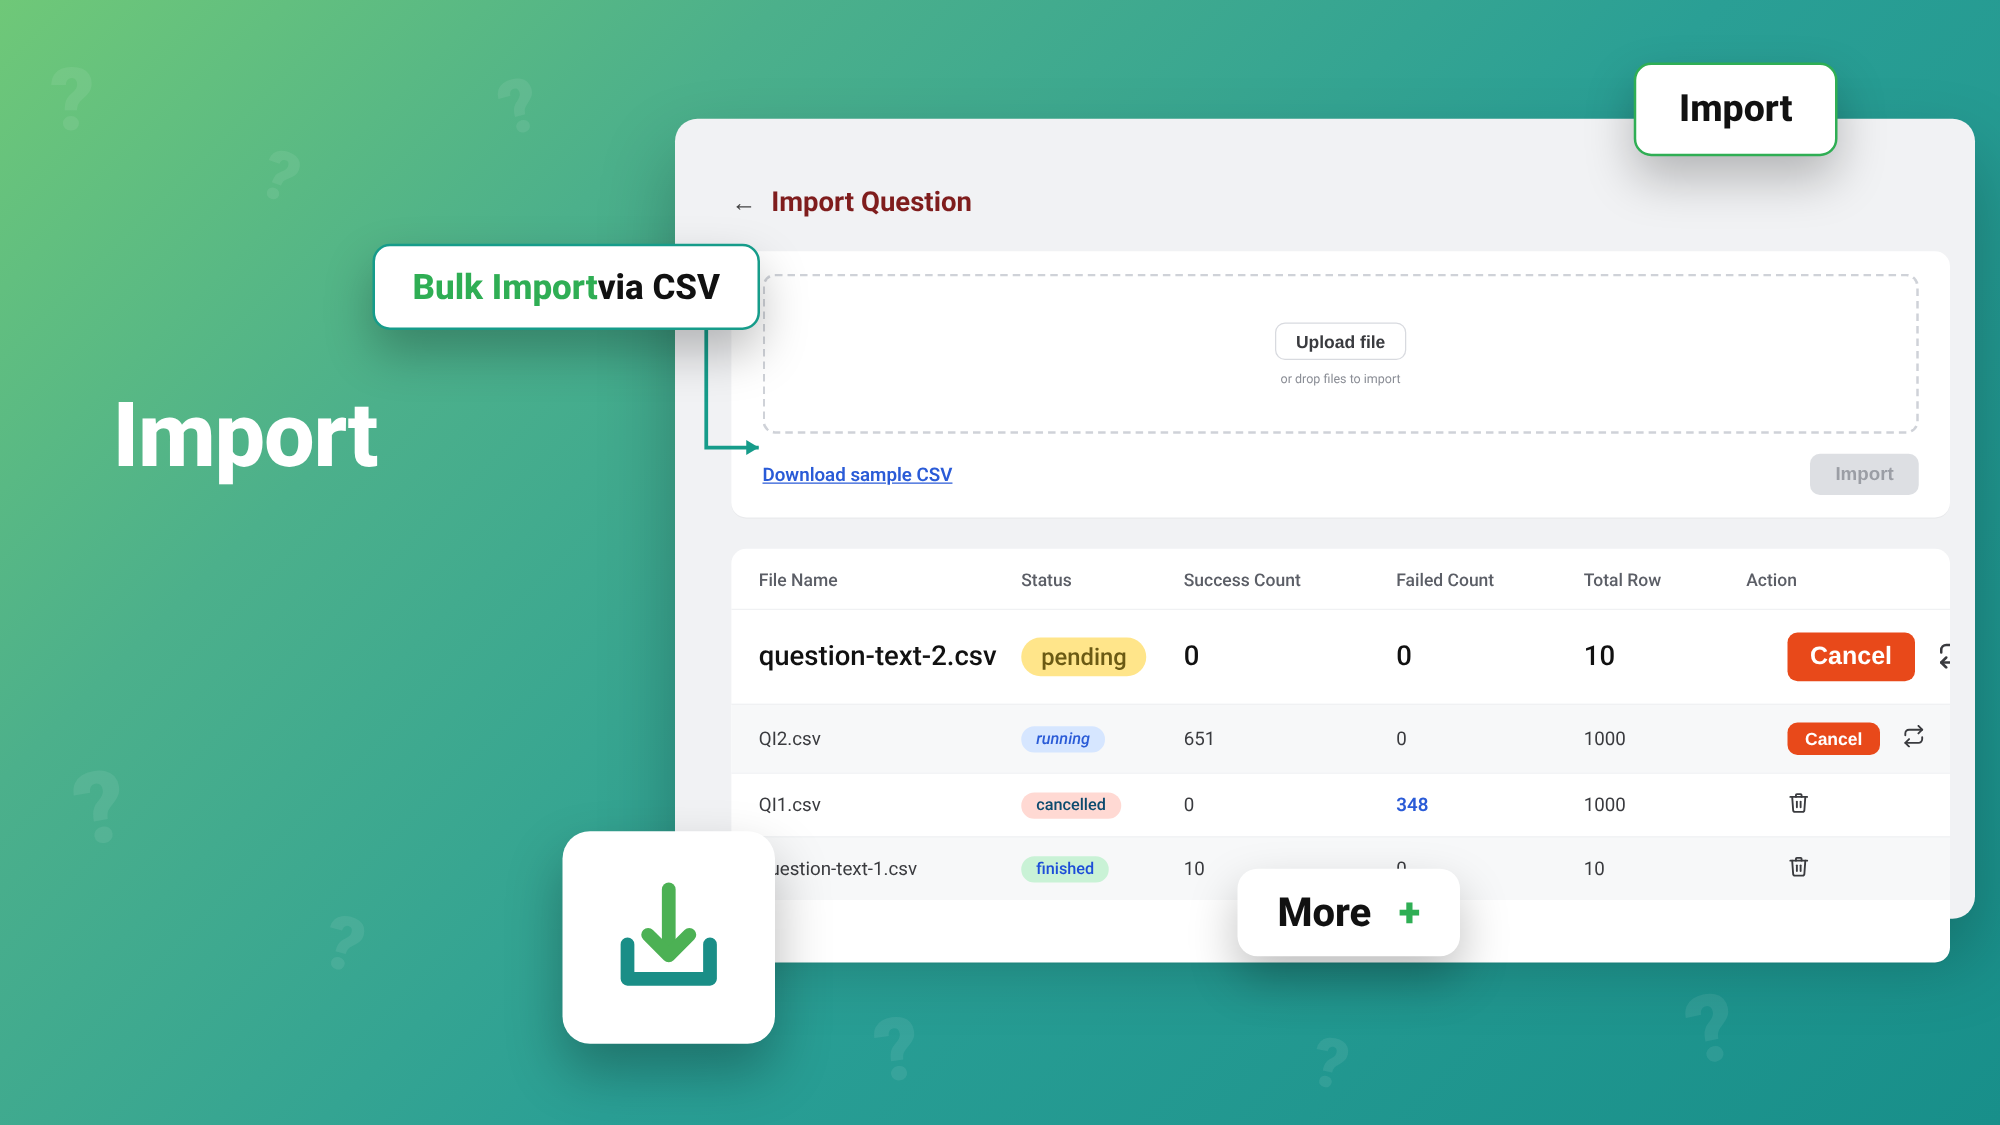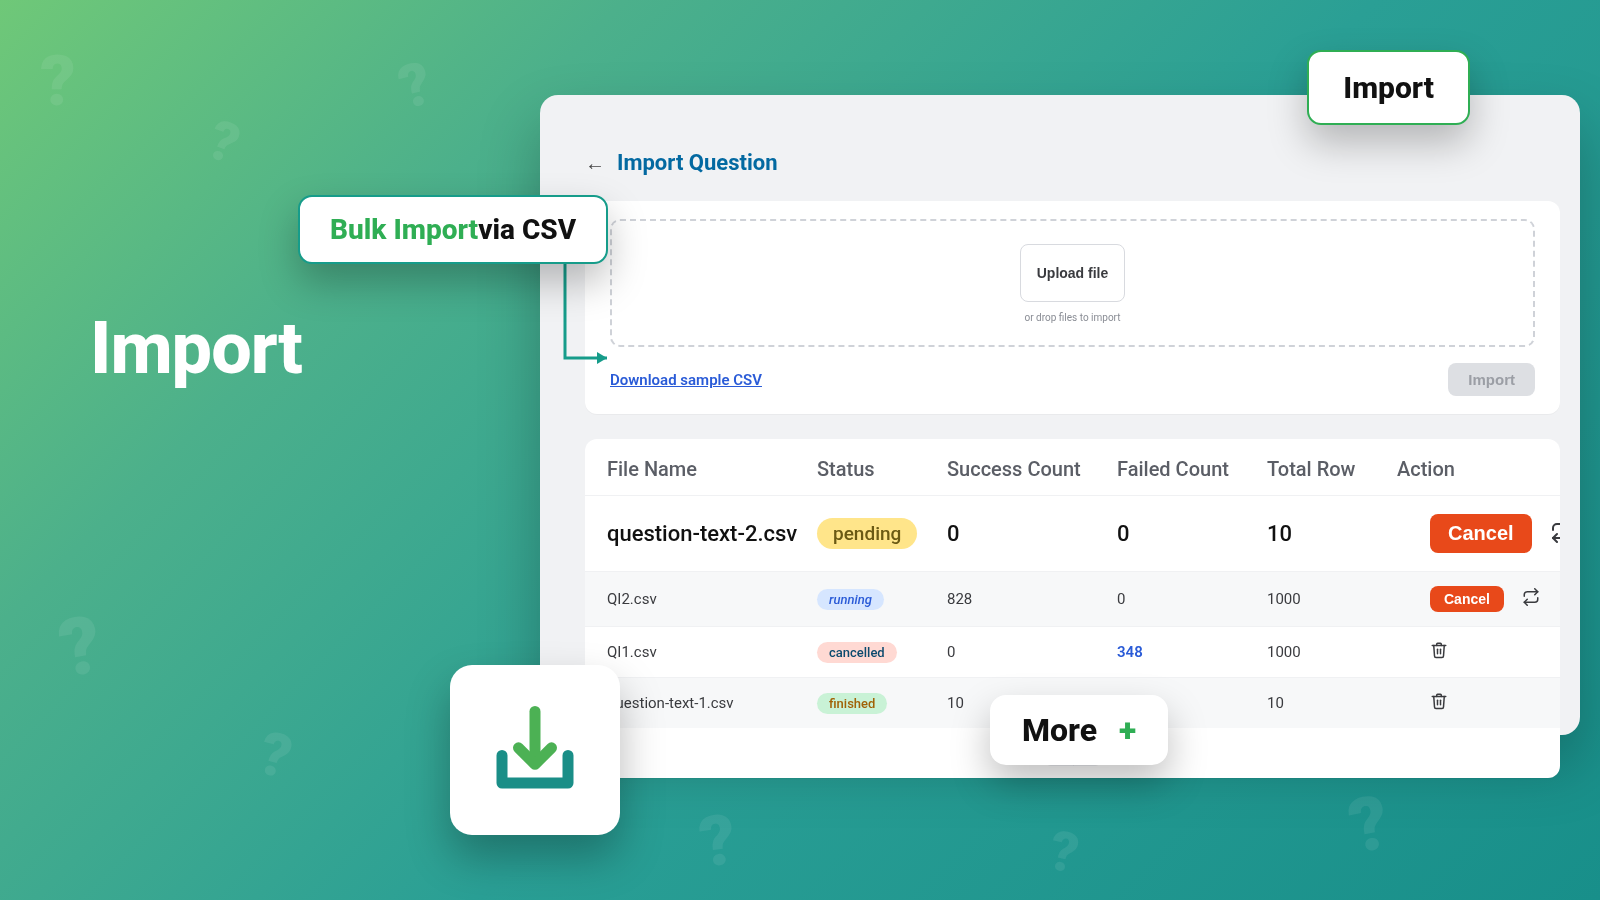--- a/index.html
+++ b/index.html
@@ -54,21 +54,21 @@
     color: #3a3b3f;
   }
   .back-arrow {
     font-size: 20px;
     color: #444;
     cursor: pointer;
   }
   .panel-title {
     font-size: 22px;
     font-weight: 700;
-    color: #0369a1;
+    color: #7f1d1d;
   }
 
   .upload-card {
     margin: 8px 20px 0 45px;
     background: #fff;
     border-radius: 12px;
     padding: 18px 25px 18px 25px;
     box-shadow: 0 1px 0 rgba(0,0,0,0.03);
   }
   .dropzone {
@@ -79,21 +79,21 @@
     flex-direction: column;
     align-items: center;
     justify-content: center;
     gap: 10px;
     color: #6b6e76;
   }
   .upload-btn {
     background: #fff;
     border: 1px solid #d8dadf;
     border-radius: 8px;
-    padding: 20px 16px;
+    padding: 6px 16px;
     font-size: 14px;
     font-weight: 600;
     color: #3a3b3f;
     cursor: pointer;
   }
   .drop-hint { font-size: 10px; color: #8a8d95; }
 
   .card-footer {
     display: flex;
     align-items: center;
@@ -125,21 +125,21 @@
     overflow: hidden;
     box-shadow: 0 1px 0 rgba(0,0,0,0.03);
   }
   .thead, .trow {
     display: grid;
     grid-template-columns: 210px 130px 170px 150px 130px 180px;
     align-items: center;
   }
   .thead {
     padding: 18px 22px 14px 22px;
-    font-size: 20px;
+    font-size: 14px;
     color: #5b5e66;
     font-weight: 500;
   }
   .trow {
     padding: 14px 22px;
     font-size: 15px;
     color: #3a3b3f;
     border-top: 1px solid #f0f1f3;
   }
   .trow.big {
@@ -154,21 +154,21 @@
     display: inline-block;
     border-radius: 999px;
     padding: 3px 12px;
     font-size: 13px;
     font-weight: 500;
   }
   .trow.big .badge { font-size: 19px; padding: 4px 16px; }
   .b-pending  { background: #ffe58a; color: #6b5a14; }
   .b-running  { background: #d6e6ff; color: #2a5bd7; font-style: italic; }
   .b-cancel   { background: #ffd9d3; color: #0c4a6e; }
-  .b-finish   { background: #c9f2d6; color: #a16207; text-align: right; }
+  .b-finish   { background: #c9f2d6; color: #1d4ed8; text-align: right; }
 
   .cancel-btn {
     background: #e8491a;
     color: #fff;
     border: none;
     border-radius: 8px;
     font-weight: 700;
     cursor: pointer;
   }
   .cancel-big { font-size: 20px; padding: 8px 18px; }
@@ -304,21 +304,21 @@
                 <polyline points="17 1 21 5 17 9"></polyline>
                 <path d="M3 11V9a4 4 0 0 1 4-4h14"></path>
                 <polyline points="7 23 3 19 7 15"></polyline>
                 <path d="M21 13v2a4 4 0 0 1-4 4H3"></path>
               </svg></span>
           </div>
         </div>
         <div class="trow stripe">
           <div>QI2.csv</div>
           <div><span class="badge b-running">running</span></div>
-          <div>828</div>
+          <div>651</div>
           <div>0</div>
           <div>1000</div>
           <div class="action-cell">
             <button class="cancel-btn cancel-sm">Cancel</button>
             <span class="loop-ico"><svg width="18" height="18" viewBox="0 0 24 24" fill="none" stroke="currentColor" stroke-width="2" stroke-linecap="round" stroke-linejoin="round">
                 <polyline points="17 1 21 5 17 9"></polyline>
                 <path d="M3 11V9a4 4 0 0 1 4-4h14"></path>
                 <polyline points="7 23 3 19 7 15"></polyline>
                 <path d="M21 13v2a4 4 0 0 1-4 4H3"></path>
               </svg></span>

